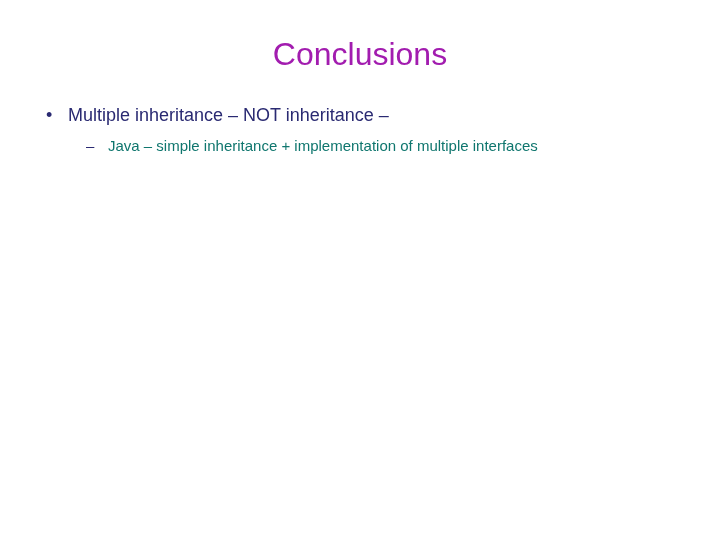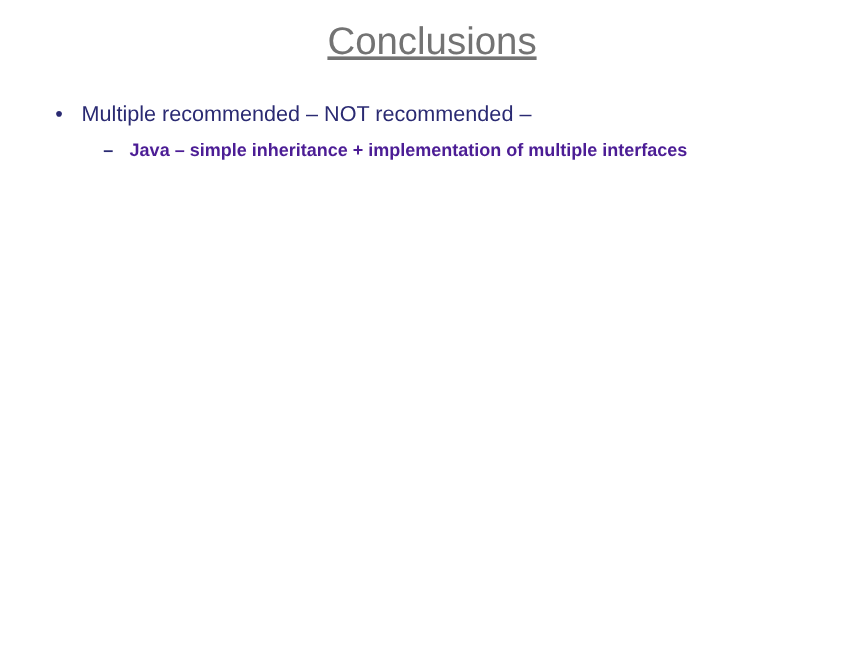--- a/index.html
+++ b/index.html
@@ -13,24 +13,23 @@
   }
   .slide {
     width: 720px;
     height: 540px;
     position: relative;
     box-sizing: border-box;
   }
   .title {
     text-align: center;
     font-size: 32px;
-    text-decoration: underline;
-    padding-top: 16px;
+    padding-top: 36px;
     padding-bottom: 30px;
-    color: #737373;
+    color: #a21caf;
   }
   .content {
     padding: 0 30px 0 40px;
   }
   ul.level1 {
     list-style: none;
     padding: 0;
     margin: 0;
   }
   ul.level1 > li {
@@ -52,42 +51,42 @@
   ul.level2 {
     list-style: none;
     padding: 0;
     margin: 8px 0 0 0;
   }
   ul.level2 > li {
     position: relative;
     padding-left: 28px;
     margin-left: 12px;
     font-size: 15px;
-    font-weight: bold;
+    font-weight: normal;
     line-height: 1.4;
-    color: #4c1d95;
+    color: #0f766e;
   }
   ul.level2 > li::before {
     content: "–";
     position: absolute;
     left: 6px;
     top: 0;
     font-size: 15px;
     color: #2a2a72;
   }
 </style>
 </head>
 <body>
 
 <div class="slide">
   <div class="title">Conclusions</div>
   <div class="content">
     <ul class="level1">
       <li>
-        <span>Multiple recommended – NOT recommended –</span>
+        <span>Multiple inheritance – NOT inheritance –</span>
         <ul class="level2">
           <li>
             <span>Java – simple inheritance + implementation of multiple interfaces</span>
           </li>
         </ul>
       </li>
     </ul>
   </div>
 </div>
 

